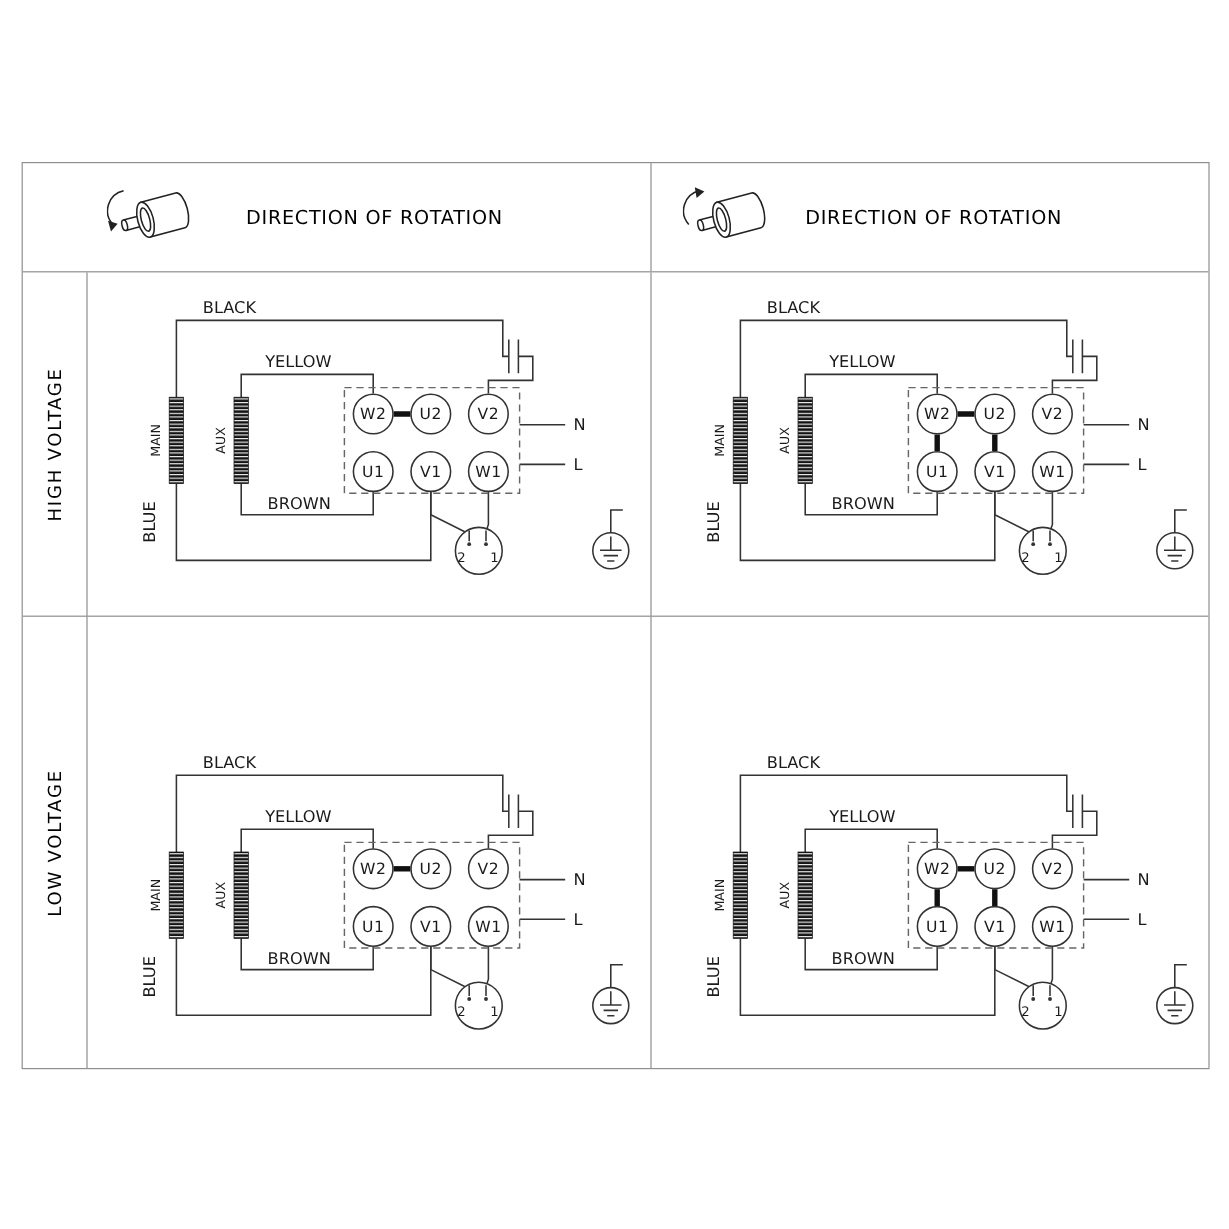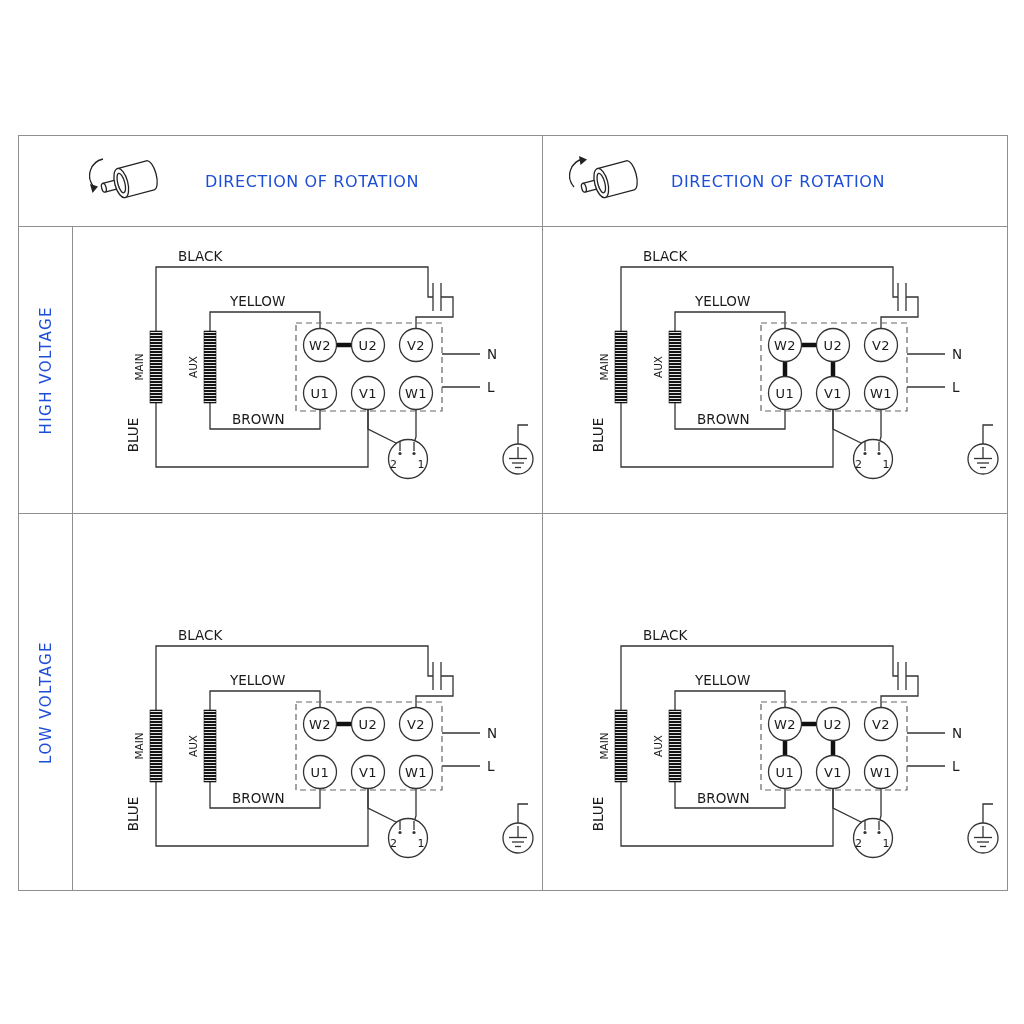--- a/index.html
+++ b/index.html
@@ -1,32 +1,32 @@
 <!DOCTYPE html>
 <html><head>
 <meta charset="utf-8">
 <style>
   html,body { margin:0; padding:0; background:#ffffff; }
   .canvas {
     position:relative; width:1024px; height:1024px; background:#ffffff;
-    font-family:"DejaVu Sans", sans-serif; color:#1d4ed8; overflow:hidden;
+    font-family:"DejaVu Sans", sans-serif; color:#000000; overflow:hidden;
   }
   .table {
     position:absolute; left:18px; top:135px; width:988px;
     border:1px solid #8f8f8f; background:#ffffff;
   }
   
   .header { display:grid; grid-template-columns:524px 464px; height:90px; border-bottom:1px solid #8f8f8f; }
   .header-cell { display:flex; align-items:center; box-sizing:border-box; }
   .header-cell.hleft { border-right:1px solid #8f8f8f; padding-left:70px; gap:36px; }
   .header-cell.hright { padding-left:26px; gap:22px; }
   .header-label { font-size:16px; letter-spacing:0.6px; white-space:nowrap; }
   
   .body { display:grid; grid-template-columns:54px 470px 464px; grid-template-rows:287px 376px; }
-  .cell { box-sizing:border-box; overflow:hidden;text-align:right; }
+  .cell { box-sizing:border-box; overflow:hidden; }
   .row-label { display:flex; align-items:center; justify-content:center; border-right:1px solid #8f8f8f; }
   .row-label span { writing-mode:vertical-rl; transform:rotate(180deg); font-size:15px; letter-spacing:1.5px; white-space:nowrap; }
   .r1 { border-bottom:1px solid #8f8f8f; }
   .qleft { border-right:1px solid #8f8f8f; }
   .quadrant.lv svg.wiring { margin-top:92px; }
   .quadrant[data-links="h"] .link-v { display:none; }
   svg.wiring text { font-size:13.5px; fill:#1a1a1a; }
   svg.wiring .t-small { font-size:10.5px; }
   svg.wiring .t-term { font-size:13px; letter-spacing:0.5px; }
   svg.wiring .t-plug { font-size:11px; }

